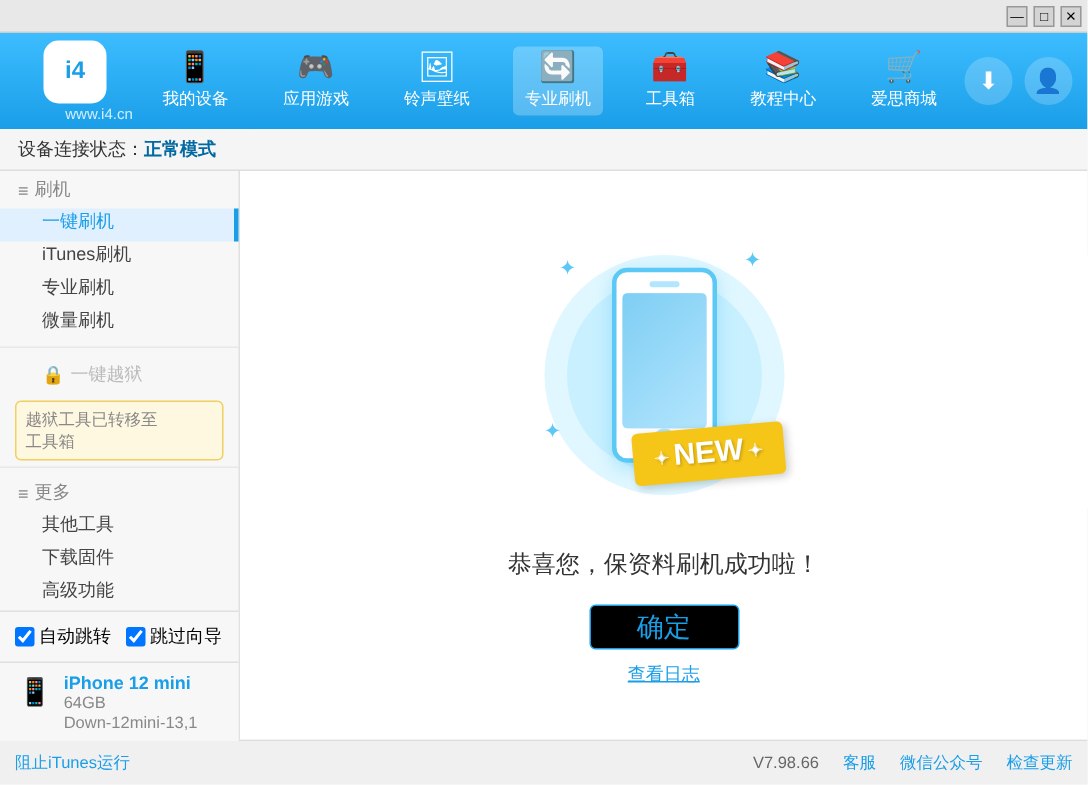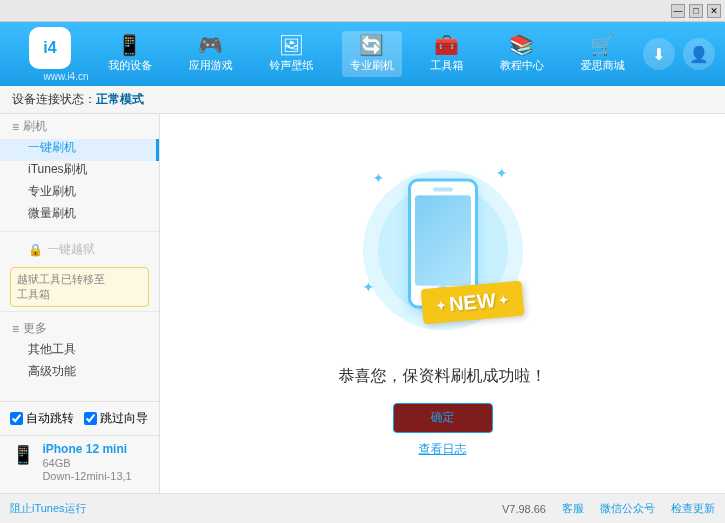--- a/index.html
+++ b/index.html
@@ -246,26 +246,26 @@
     .success-msg {
       font-size: 16px;
       color: #333;
       margin-bottom: 16px;
       font-weight: 500;
     }
 
     
     .btn-confirm {
       width: 100px; height: 30px;
-      background: #7f1d1d;
+      background: #000000;
       border: 1px solid #1a9ee8;
       color: #1a9ee8;
       border-radius: 4px;
       cursor: pointer;
-      font-size: 12px;
+      font-size: 18px;
       margin-bottom: 8px;
     }
     .link-text {
       color: #1a9ee8;
       font-size: 12px;
       cursor: pointer;
       text-decoration: underline;
     }
 
     
@@ -409,20 +409,23 @@
       </div>
 
       <div class="sidebar-divider"></div>
 
       <div class="sidebar-section-title">
         <span>≡</span>
         <span>更多</span>
       </div>
       <div class="sidebar-item">
         <span>其他工具</span>
+      </div>
+      <div class="sidebar-item">
+        <span>下载固件</span>
       </div>
       <div class="sidebar-item">
         <span>高级功能</span>
       </div>
     </div>
 
     <div style="padding: 8px 10px; border-top: 1px solid #e0e0e0; background: #f7f7f7; display: flex; gap: 10px; align-items: center;">
       <label class="checkbox-label">
         <input type="checkbox" checked="" style="">
         <span>自动跳转</span>

